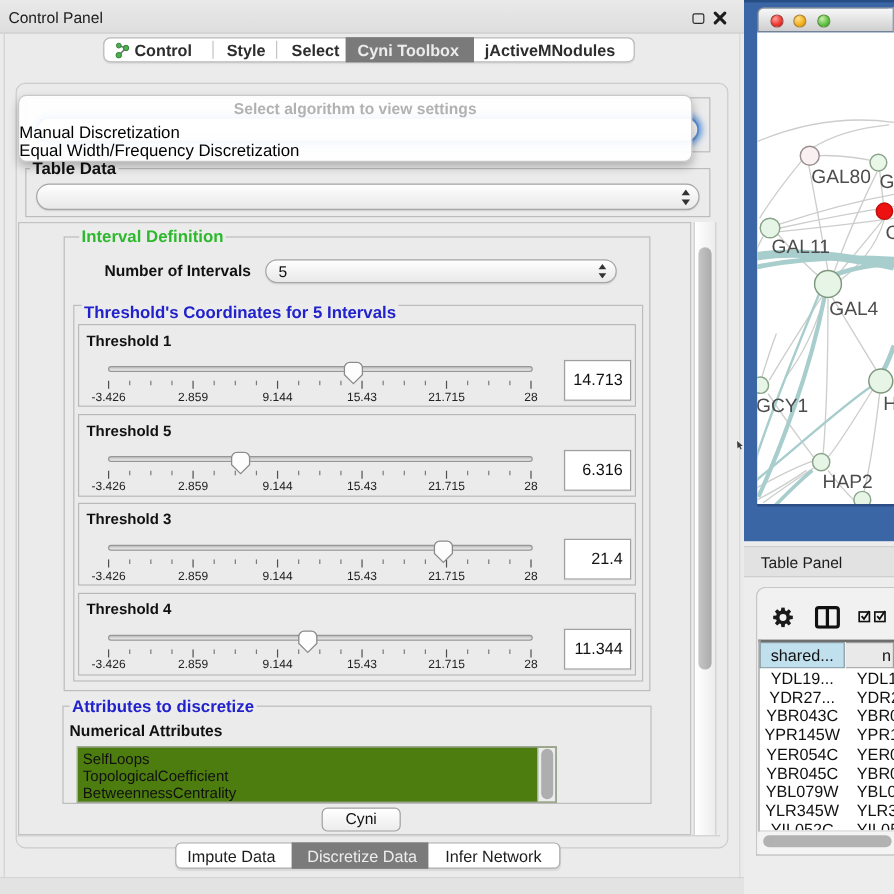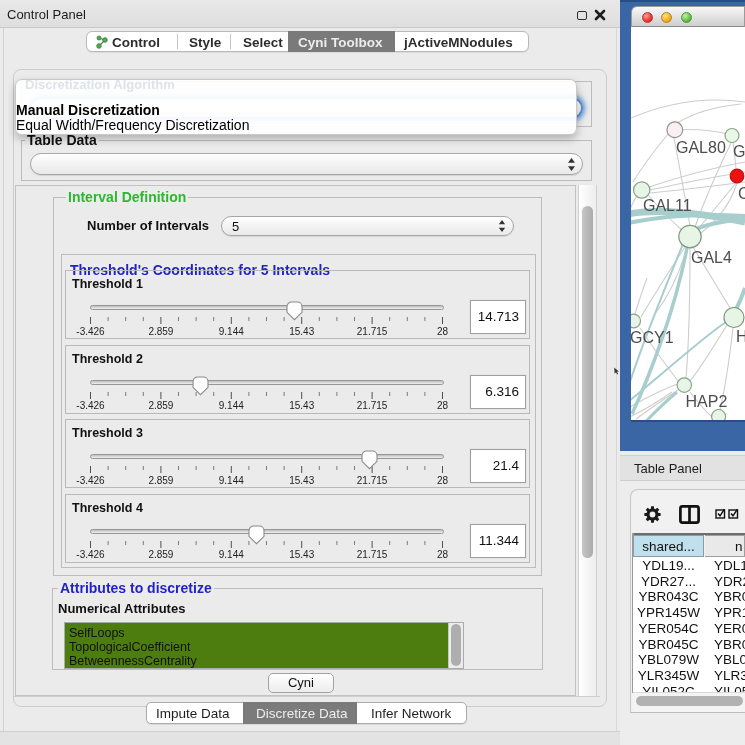--- a/index.html
+++ b/index.html
@@ -69,42 +69,42 @@
 <div class="gl" style="left:66px;top:190px;color:#2eb82e;background:#ececec">Interval Definition</div>
 <div class="a" style="left:87px;top:218px;font-size:13px;font-weight:bold;color:#111">Number of Intervals</div>
 <div class="pill" style="left:221px;top:216px;width:293px;height:20px;border-radius:10px"></div>
 <div class="a" style="left:232px;top:219px;font-size:13px;color:#111">5</div>
 <svg class="a" style="left:498px;top:220px" width="8" height="12" viewBox="0 0 8 12">
       <path d="M4 0L7.2 4.3H.8z" fill="#333"></path>
       <path d="M4 12L.8 7.7H7.2z" fill="#333"></path>
     </svg>
 
 <div class="gb" style="left:61px;top:254px;width:475px;height:314px"></div>
-<div class="gl" style="left:68px;top:263px;color:#2222cc;background:#ececec">Threshold's Coordinates for 5 Intervals</div>
+<div class="gl" style="left:68px;top:253px;color:#2222cc;background:#ececec">Threshold's Coordinates for 5 Intervals</div>
 
 <div class="tbox" style="top:270.0px">
   <div class="tttl">Threshold 1</div>
   <div class="track"></div>
   <svg class="ticksvg" width="354" height="11" viewBox="0 0 354 11">
         <path d="M0.5 0v7M70.9 0v7M141.3 0v7M211.7 0v7M282.1 0v7M352.5 0v7" stroke="#4f4f4f" stroke-width="1" fill="none"></path>
         <path d="M18.1 0v4M35.7 0v4M53.3 0v4M88.5 0v4M106.1 0v4M123.7 0v4M158.9 0v4M176.5 0v4M194.1 0v4M229.3 0v4M246.9 0v4M264.5 0v4M299.7 0v4M317.3 0v4M334.9 0v4" stroke="#7a7a7a" stroke-width="1" fill="none"></path>
       </svg>
   <div class="tl" style="left:24.5px">-3.426</div>
   <div class="tl" style="left:94.9px">2.859</div>
   <div class="tl" style="left:165.3px">9.144</div>
   <div class="tl" style="left:235.7px">15.43</div>
   <div class="tl" style="left:306.1px">21.715</div>
   <div class="tl" style="left:376.5px">28</div>
   <svg class="thumb" style="left:219.5px" width="17" height="20" viewBox="0 0 17 20">
         <path d="M1 5.5a4.5 4.5 0 0 1 4.5-4.5h6a4.5 4.5 0 0 1 4.5 4.5v5.8l-7.5 7.4l-7.5-7.4z" fill="#fdfdfd" stroke="#8b8b8b" stroke-width="1.1"></path>
       </svg>
   <div class="vbox">14.713</div>
 </div>
 <div class="tbox" style="top:344.5px">
-  <div class="tttl">Threshold 2</div>
+  <div class="tttl">Threshold 5</div>
   <div class="track"></div>
   <svg class="ticksvg" width="354" height="11" viewBox="0 0 354 11">
         <path d="M0.5 0v7M70.9 0v7M141.3 0v7M211.7 0v7M282.1 0v7M352.5 0v7" stroke="#4f4f4f" stroke-width="1" fill="none"></path>
         <path d="M18.1 0v4M35.7 0v4M53.3 0v4M88.5 0v4M106.1 0v4M123.7 0v4M158.9 0v4M176.5 0v4M194.1 0v4M229.3 0v4M246.9 0v4M264.5 0v4M299.7 0v4M317.3 0v4M334.9 0v4" stroke="#7a7a7a" stroke-width="1" fill="none"></path>
       </svg>
   <div class="tl" style="left:24.5px">-3.426</div>
   <div class="tl" style="left:94.9px">2.859</div>
   <div class="tl" style="left:165.3px">9.144</div>
   <div class="tl" style="left:235.7px">15.43</div>
   <div class="tl" style="left:306.1px">21.715</div>
@@ -275,17 +275,17 @@
 <div class="a" style="left:735px;top:539px;font-size:13.5px;color:#111">n</div>
 <div class="a" style="left:633px;top:557px;width:112px;height:135px;background:#fff;overflow:hidden">
   <div style="position:absolute;left:0;top:1px;width:71px;font-size:13.5px;color:#111;line-height:15.7px;text-align:center">YDL19...<br>YDR27...<br>YBR043C<br>YPR145W<br>YER054C<br>YBR045C<br>YBL079W<br>YLR345W<br>YIL052C</div>
   <div style="position:absolute;left:81px;top:1px;font-size:13.5px;color:#111;line-height:15.7px">YDL19<br>YDR25<br>YBR04<br>YPR14<br>YER05<br>YBR04<br>YBL07<br>YLR34<br>YIL05</div>
 </div>
 <div class="a" style="left:633px;top:692px;width:112px;height:21px;background:#f4f4f4;border-top:1px solid #d9d9d9"></div>
 <div class="a" style="left:636px;top:696px;width:107px;height:10px;background:#b2b2b2;border-radius:5px"></div>
 <div class="a" style="left:630px;top:712px;width:115px;height:1px;background:#bdbdbd"></div>
 
 <div class="a" style="left:15px;top:79px;width:562px;height:56px;background:rgba(255,255,255,.94);border:1px solid #c8c8c8;border-radius:7px;box-shadow:0 4px 8px rgba(0,0,0,.25)">
-  <div style="position:absolute;left:9px;top:-3px;font-size:13px;font-weight:bold;color:#dde4e9;white-space:nowrap">Discretization Algorithm</div>
-  <div style="position:absolute;left:0px;top:22px;font-size:14px;font-weight:bold;color:#000">Manual Discretization</div>
+  <div style="position:absolute;left:0;top:3px;width:100%;text-align:center;font-size:13px;font-weight:bold;color:#b2b2b2">Select algorithm to view settings</div>
+  <div style="position:absolute;left:0px;top:22px;font-size:14px;font-weight:normal;color:#000">Manual Discretization</div>
   <div style="position:absolute;left:0px;top:37px;font-size:14px;color:#000">Equal Width/Frequency Discretization</div>
 </div>
 
 </div>
 </body></html>

